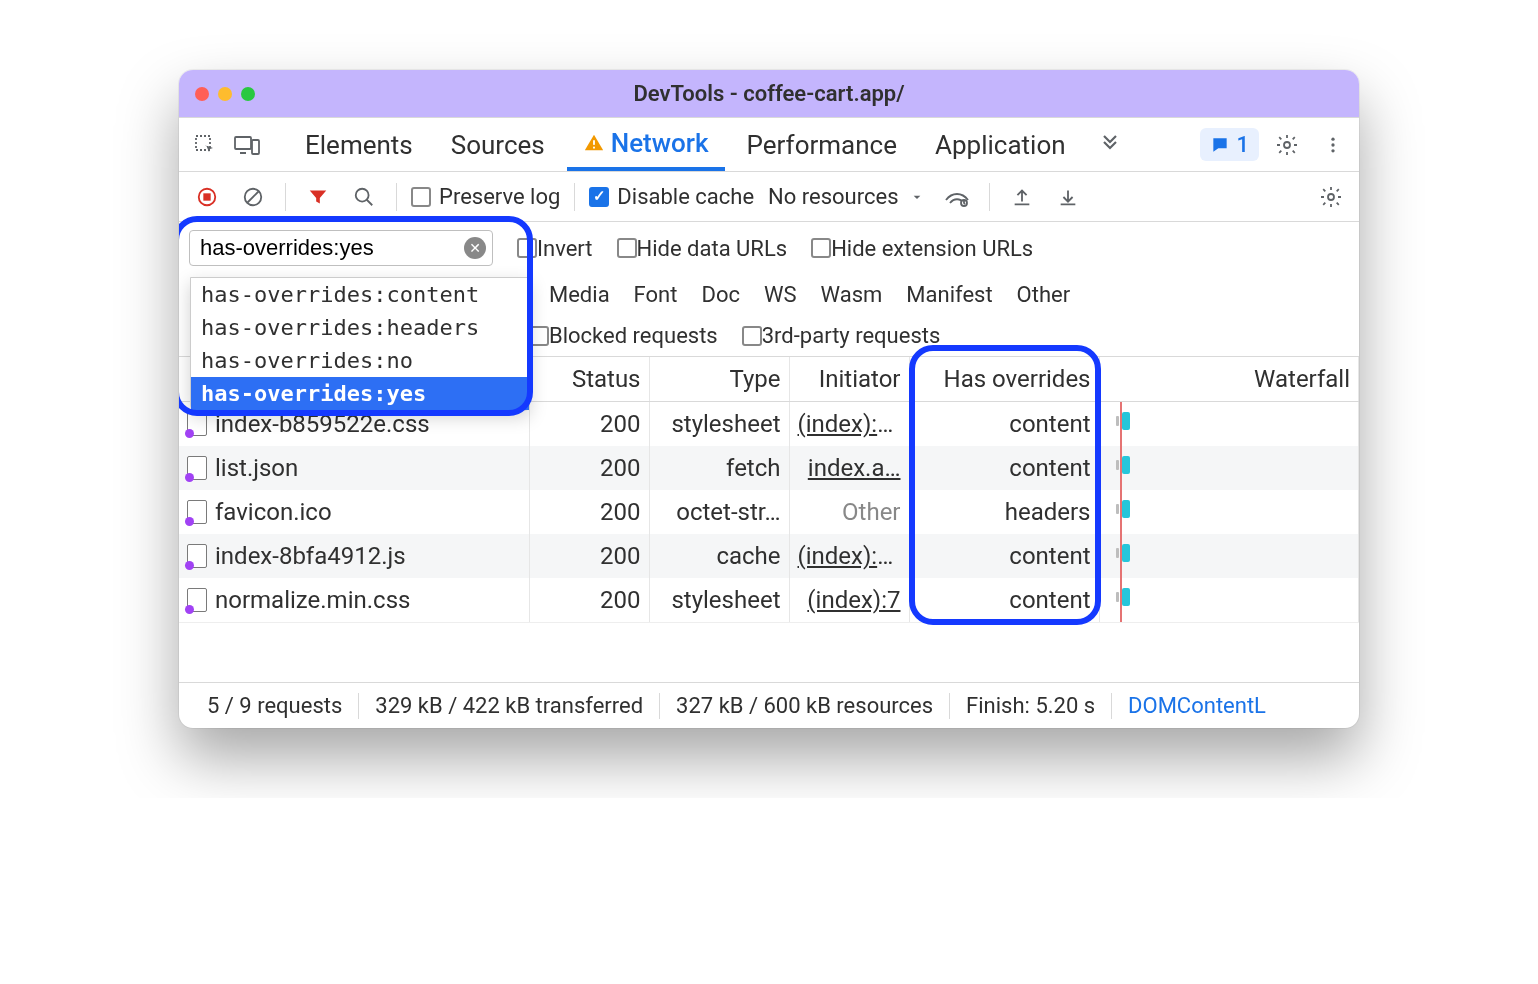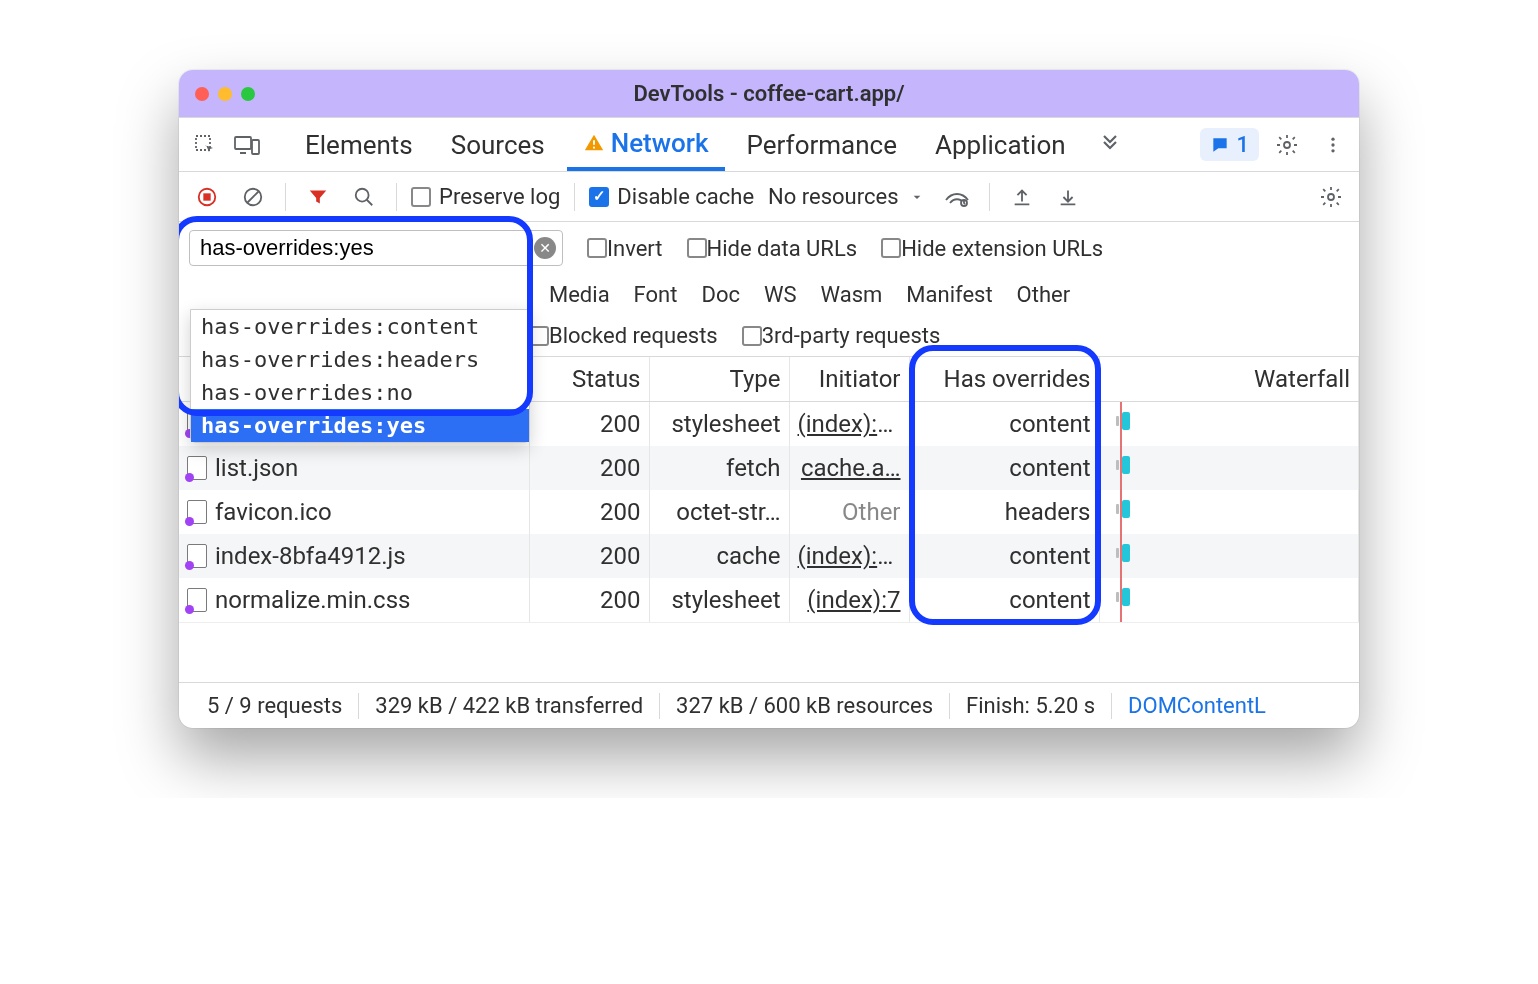--- a/index.html
+++ b/index.html
@@ -80,21 +80,21 @@
   
   .filter-area { position: relative; border-bottom: 1px solid #d9d9d9; }
   .filter-row1, .filter-row2, .filter-row3 {
     display: flex; align-items: center; gap: 24px; padding: 8px 10px;
     flex-wrap: nowrap;
   }
   .filter-input-wrap {
     display: flex; align-items: center; gap: 6px;
     border: 1px solid #bfbfbf; border-radius: 4px;
     background: #fff; height: 36px; padding: 0 6px 0 10px;
-    width: 374px;
+    width: 304px;
     position: relative;
   }
   .filter-input {
     border: none; outline: none; font-size: 22px; background: transparent;
     flex: 1; width: 100%;
   }
   .clear-x {
     width: 22px; height: 22px; border-radius: 50%; background: #888;
     display: inline-flex; align-items: center; justify-content: center;
     color: #fff; font-size: 14px; cursor: pointer;
@@ -104,21 +104,21 @@
   
   .highlight {
     position: absolute; border: 6px solid #1439ff; border-radius: 24px;
     pointer-events: none; z-index: 30;
   }
   
   .ac {
     position: absolute; top: 46px; left: 0; width: 340px;
     background: #fff; border: 1px solid #ccc; border-bottom-left-radius: 6px; border-bottom-right-radius: 6px;
     box-shadow: 0 6px 18px rgba(0,0,0,0.18);
-    z-index: 20; font-family: ui-monospace, Menlo, monospace; font-size: 22px; margin-top: 32px;
+    z-index: 20; font-family: ui-monospace, Menlo, monospace; font-size: 22px;
   }
   .ac .item { padding: 4px 10px; white-space: nowrap; cursor: pointer; }
   .ac .item.selected { background: #2d6ff4; color: #fff; font-weight: 700; }
   
   .grid {
     width: 100%; border-collapse: collapse; table-layout: fixed;
   }
   .grid th, .grid td {
     text-align: right; padding: 8px 8px; border-right: 1px solid #e6e6e6;
     overflow: hidden; text-overflow: ellipsis; white-space: nowrap;
@@ -397,21 +397,21 @@
           </tr>
           <tr>
             <td>
               <div class="file-cell">
                 <span class="file-icon"></span>
                 <span>list.json</span>
               </div>
             </td>
             <td>200</td>
             <td>fetch</td>
-            <td class="initiator"><a>cache.a…</a></td>
+            <td class="initiator"><a>index.a…</a></td>
             <td>content</td>
             <td class="waterfall-cell">
               <div class="wf-track">
                 <div class="wf-line"></div>
                 <div class="wf-stub" style="left:16px"></div>
                 <div class="wf-bar" style="left:22px;width:8px"></div>
               </div>
             </td>
           </tr>
           <tr>

